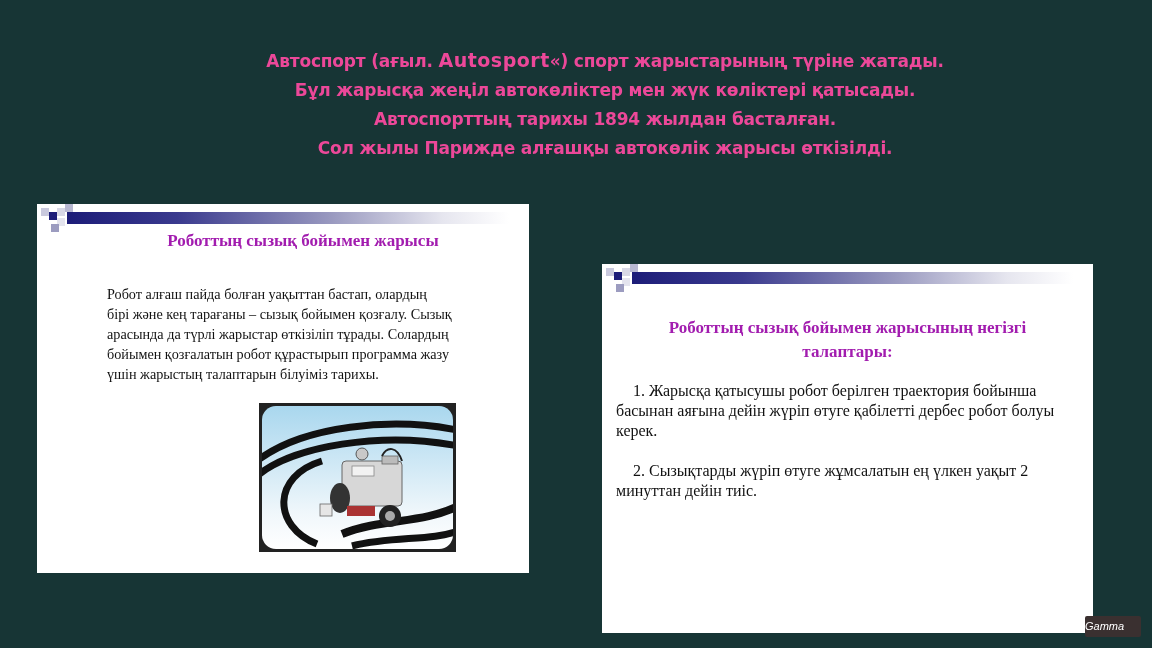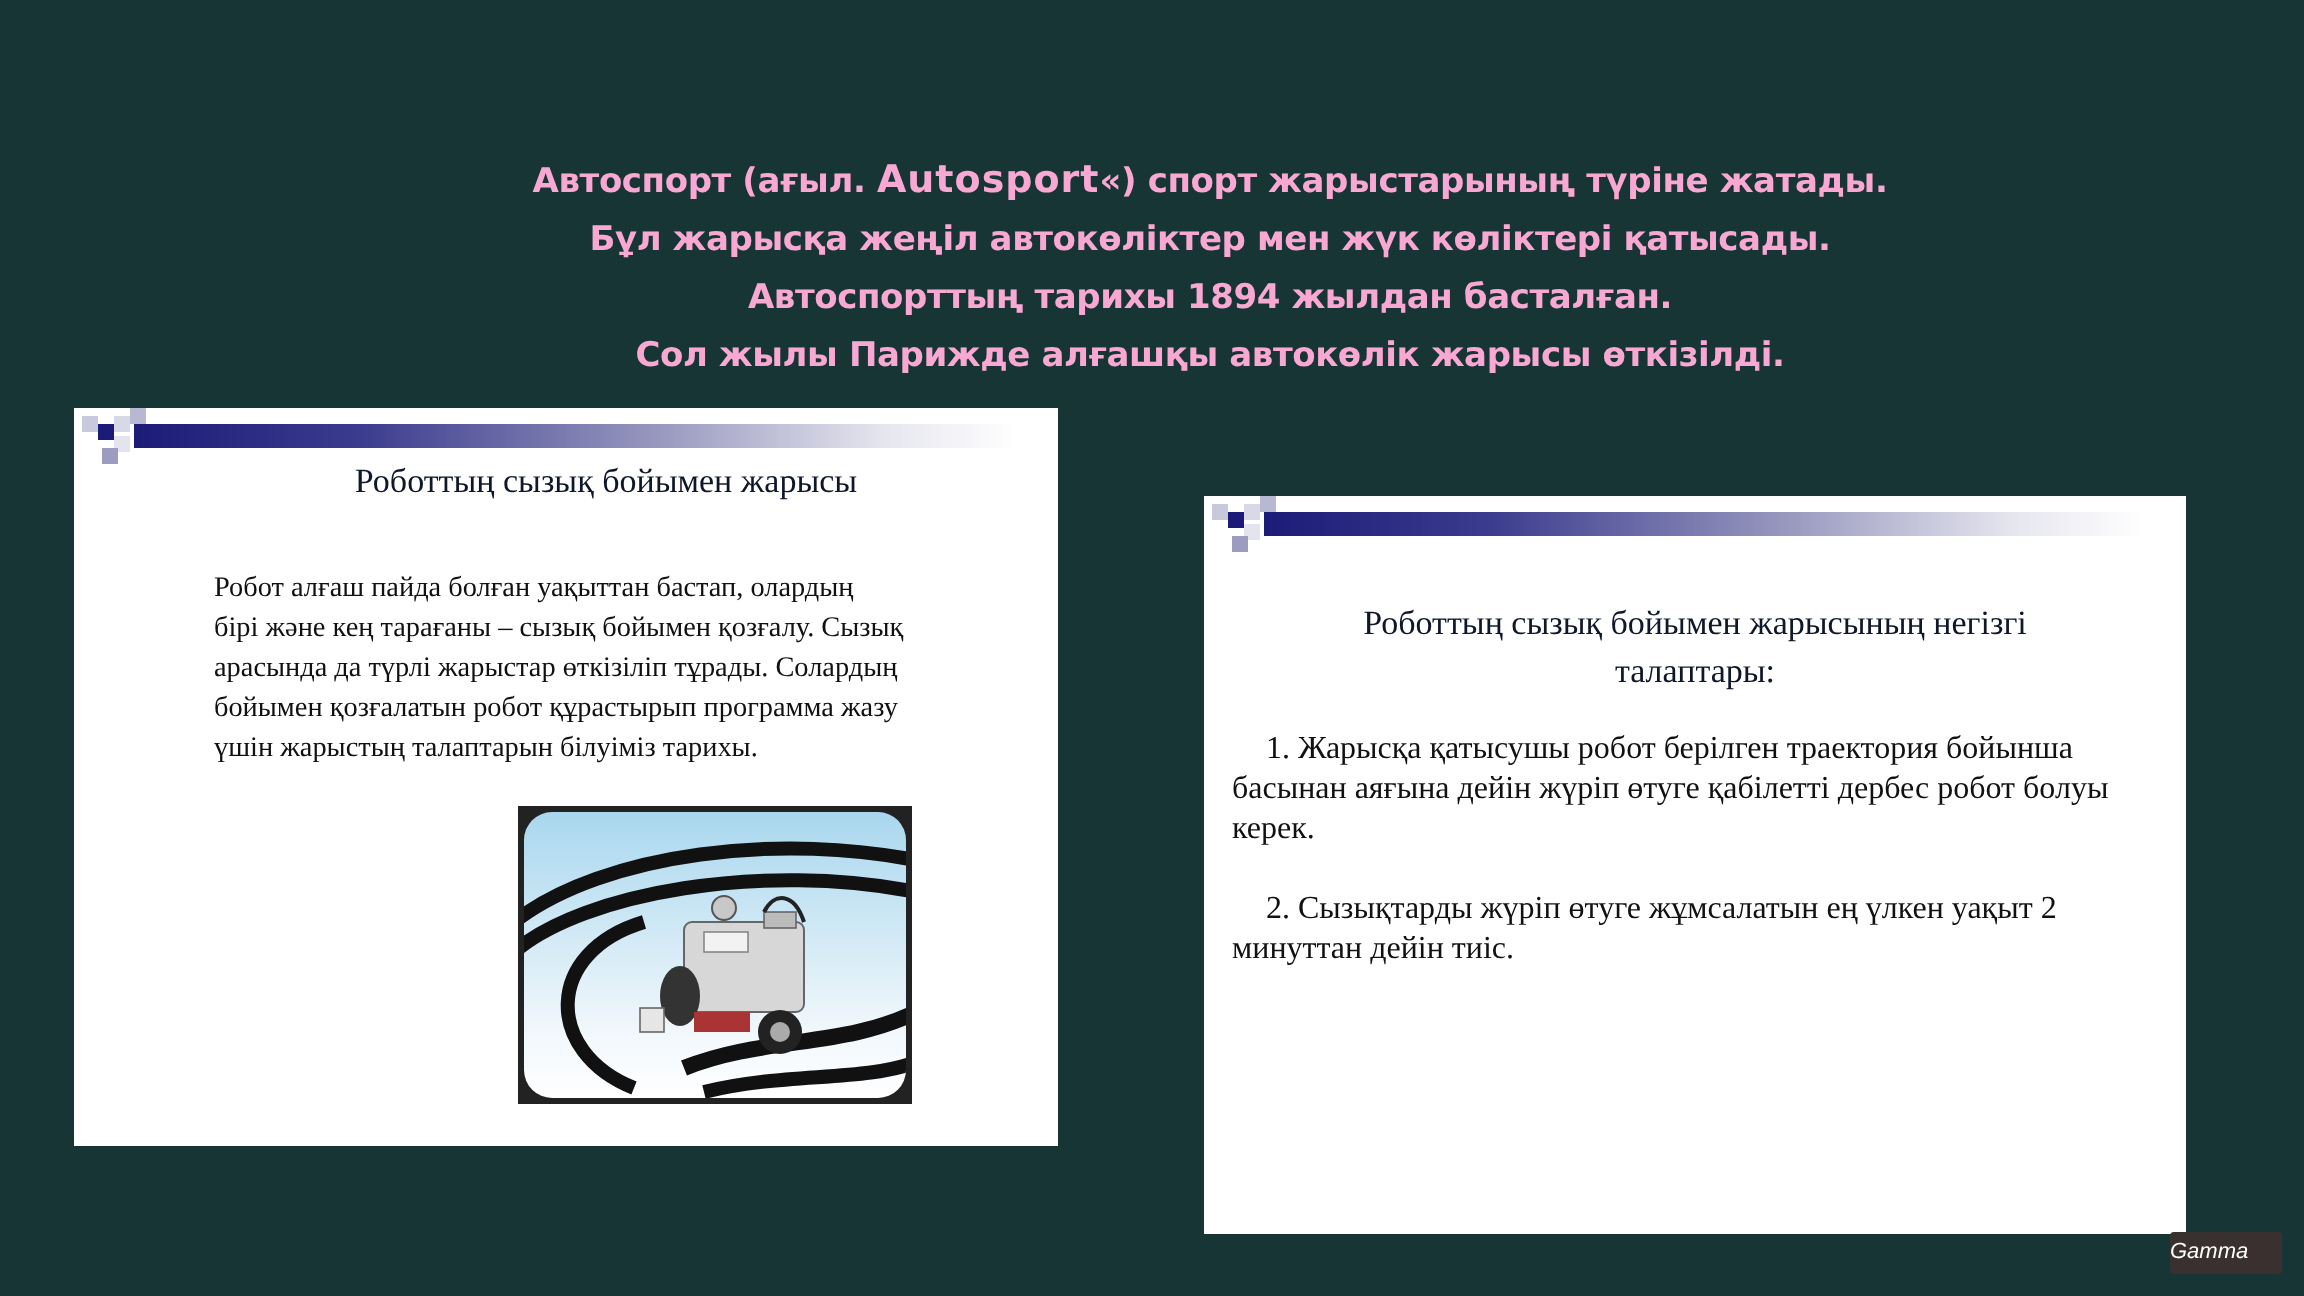--- a/index.html
+++ b/index.html
@@ -13,44 +13,43 @@
     body {
       position: relative;
       font-family: "DejaVu Sans", sans-serif;
     }
     .intro {
       position: absolute;
       left: 180px;
       top: 46px;
       width: 850px;
       text-align: center;
-      color: #f9a8d4;
+      color: #ec4899;
       font-family: "DejaVu Sans", sans-serif;
       font-weight: bold;
       font-size: 17px;
       line-height: 29px;
       letter-spacing: -0.2px;
-      margin-top: 30px;
     }
     .intro .line { display: block; white-space: nowrap; }
     .intro .latin {
       font-family: "DejaVu Sans", sans-serif;
       font-size: 19px;
       letter-spacing: 0.5px;
     }
 
     .slide {
       position: absolute;
       background: #ffffff;
       overflow: hidden;
       color: #111111;
       font-family: "Liberation Serif", serif;
     }
     .slide-left { left: 37px; top: 204px; width: 492px; height: 369px; }
-    .slide-right { left: 602px; top: 248px; width: 491px; height: 369px; }
+    .slide-right { left: 602px; top: 264px; width: 491px; height: 369px; }
 
     .ornament {
       position: absolute;
       left: 0;
       top: 0;
       width: 100%;
       height: 32px;
     }
     .ornament .bar {
       position: absolute;
@@ -61,22 +60,22 @@
       background: linear-gradient(to right, #1c1c78 0%, #3a3a8e 25%, #9a9ac0 60%, #e6e6ef 85%, #ffffff 100%);
     }
     .ornament .sq {
       position: absolute;
       width: 8px;
       height: 8px;
     }
 
     .slide-title {
       position: absolute;
-      font-weight: normal;
-      color: #0f172a;
+      font-weight: bold;
+      color: #a21caf;
       text-align: center;
     }
     .slide-left .slide-title {
       left: 60px; right: 20px; top: 27px;
       font-size: 17px;
     }
     .slide-left .slide-body {
       position: absolute;
       left: 37px;
       top: 80px;

